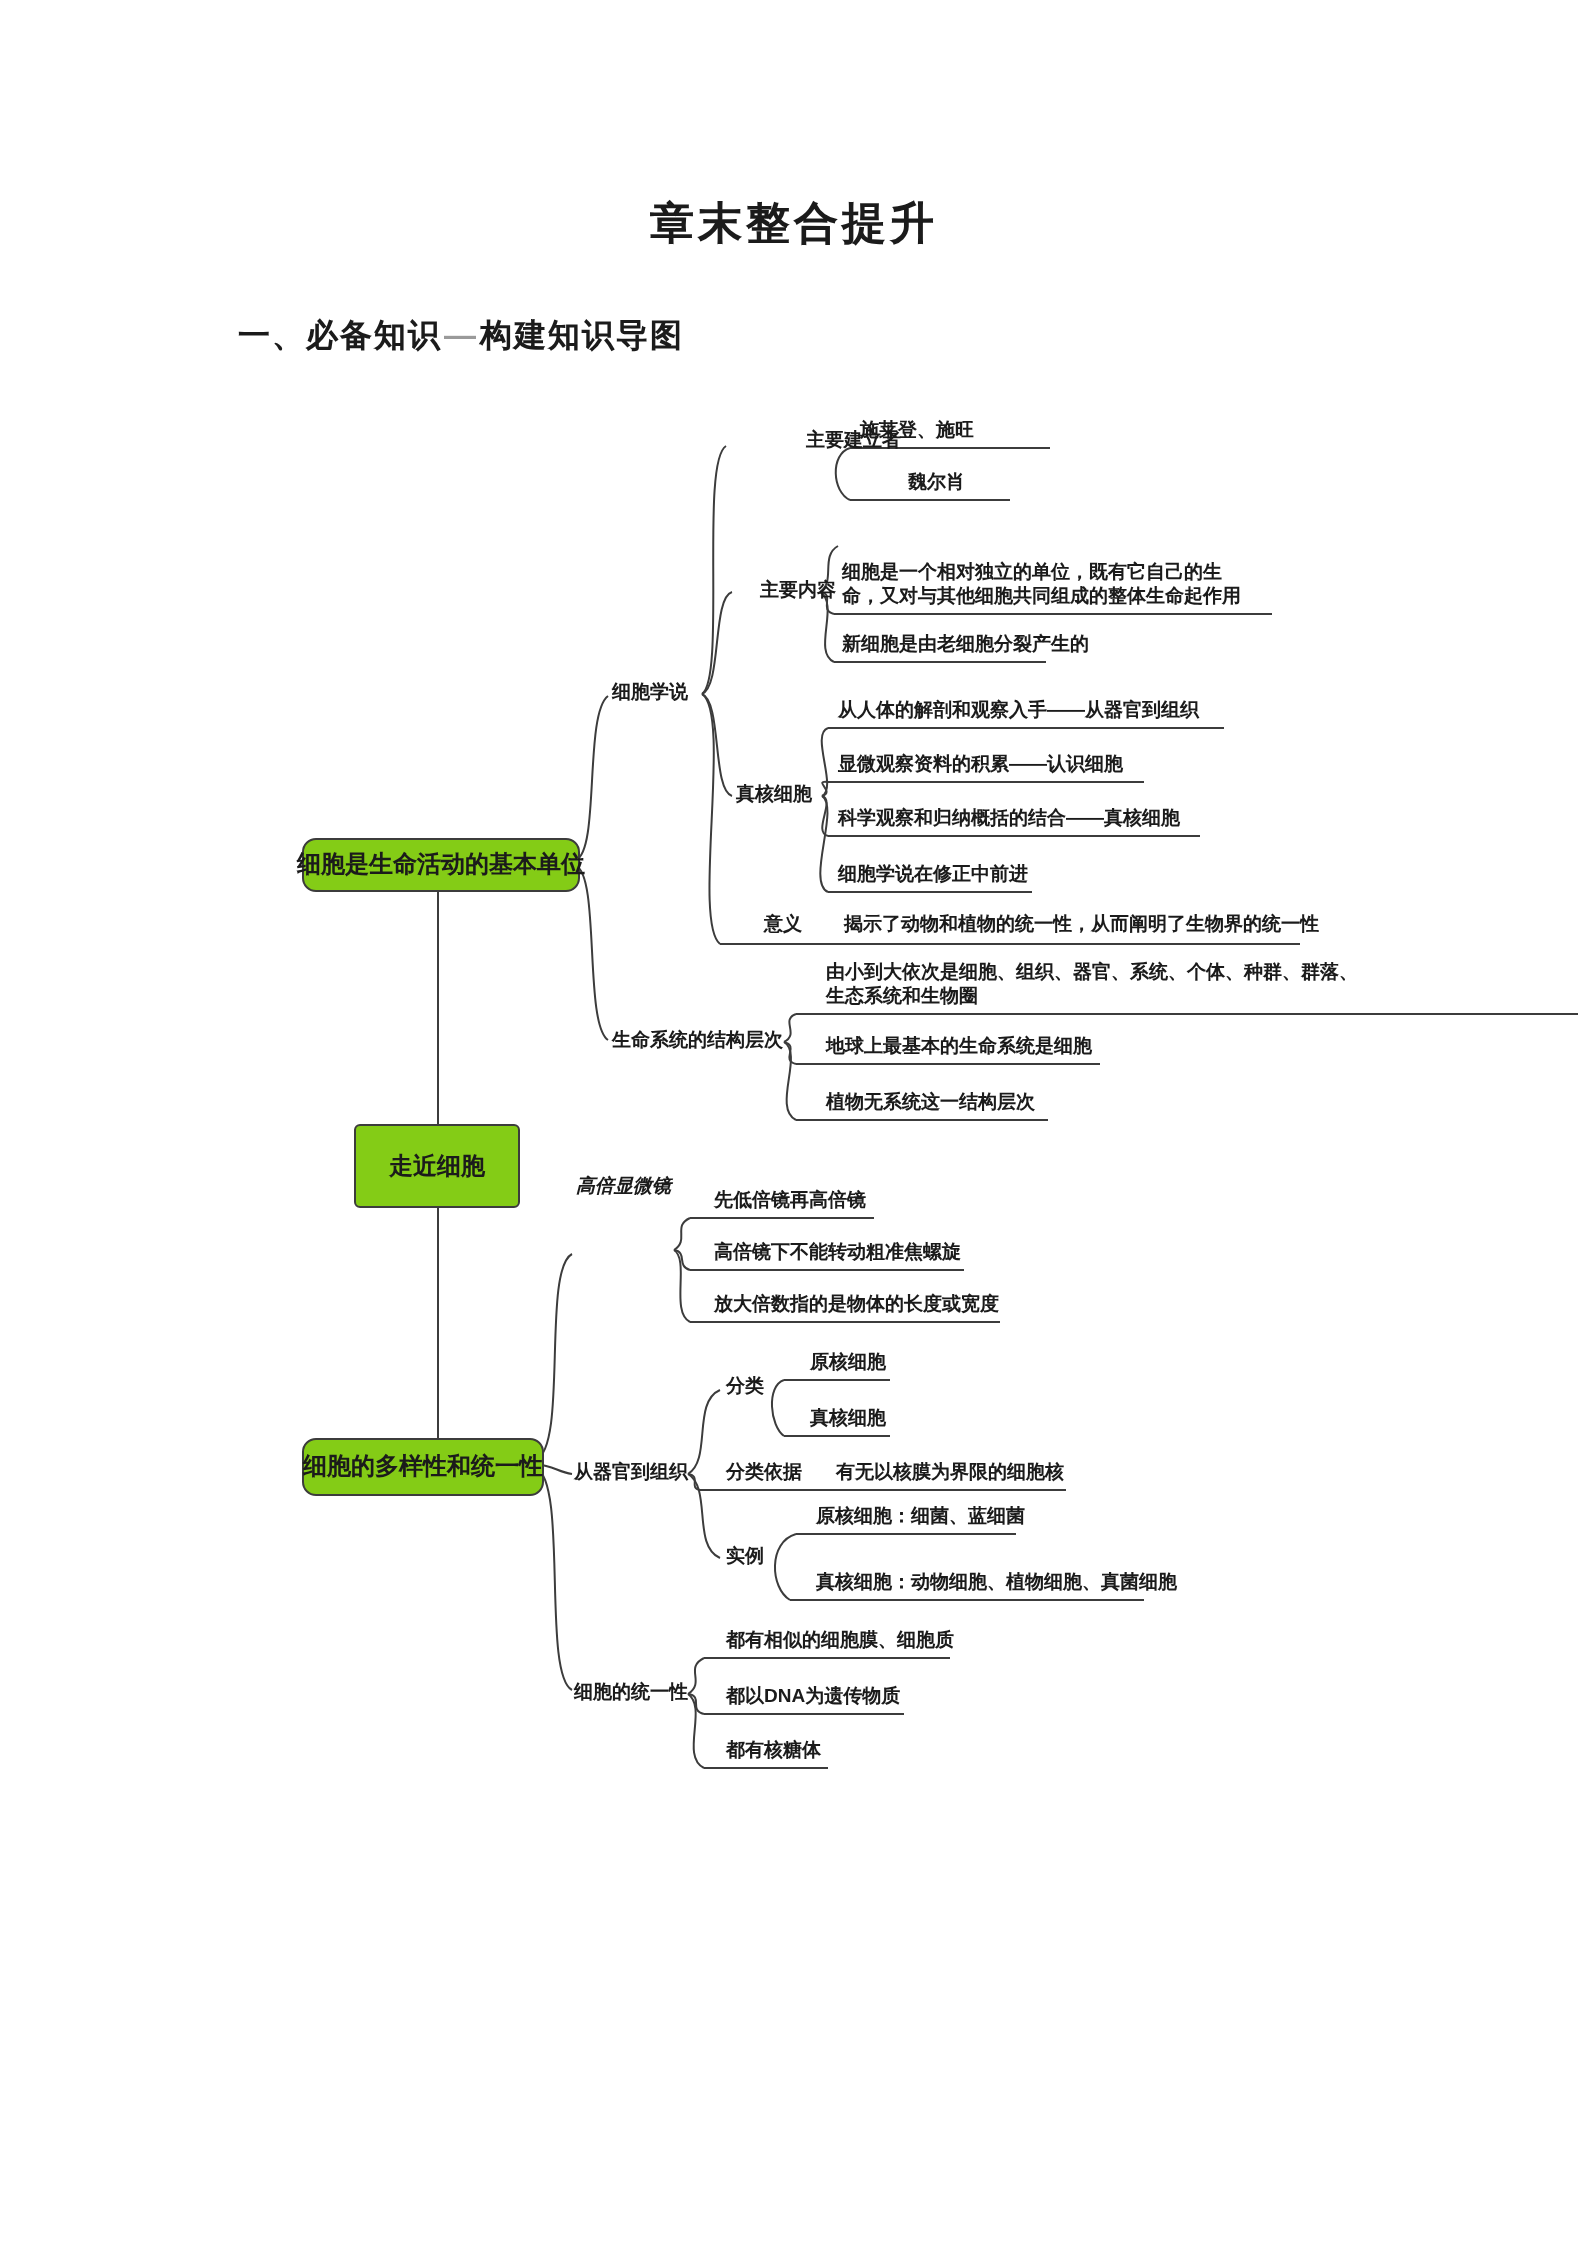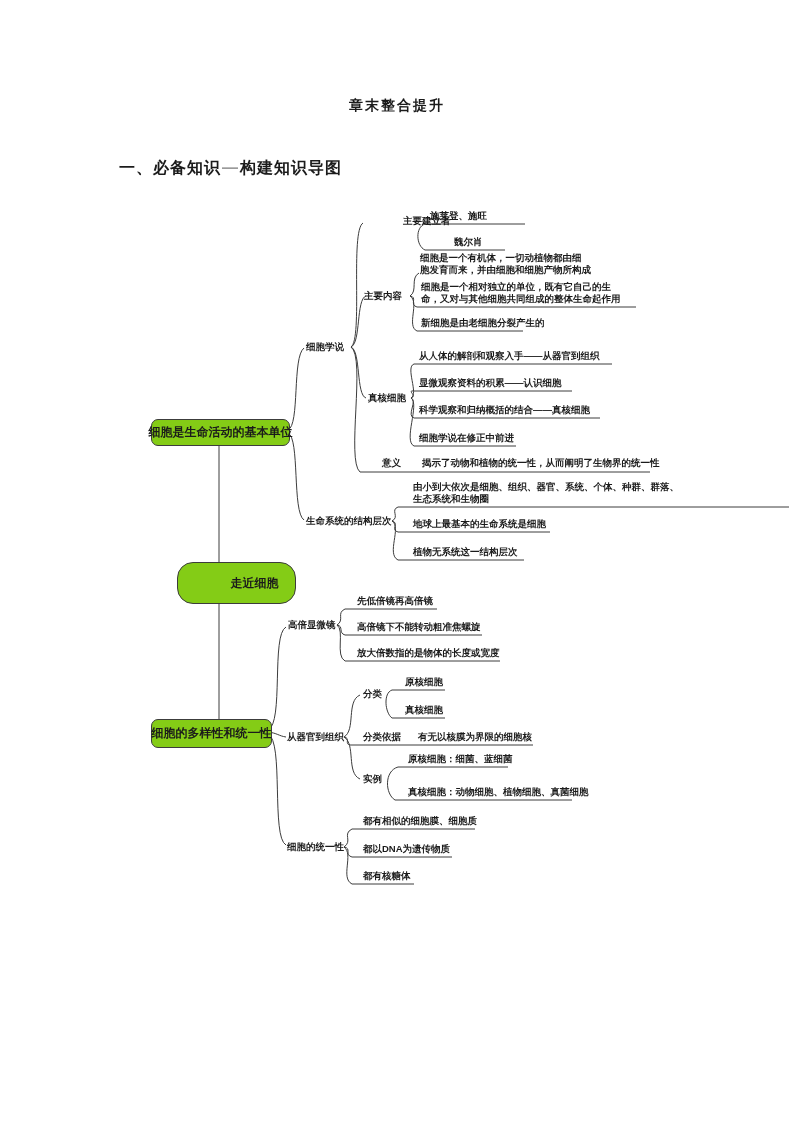--- a/index.html
+++ b/index.html
@@ -1,29 +1,29 @@
 <!DOCTYPE html>
 <html lang="zh"><head>
 <meta charset="utf-8">
 <style>
   html,body{margin:0;padding:0;background:#ffffff;}
   body{width:794px;height:1123px;position:relative;overflow:hidden;
        font-family:"Liberation Sans","DejaVu Sans",sans-serif;color:#1b1b1b;}
   .page-title{position:absolute;left:0;right:0;top:97px;text-align:center;
        font-family:"Liberation Serif","DejaVu Serif",serif;
-       font-size:14px;font-weight:700;letter-spacing:2px;}
+       font-size:22px;font-weight:700;letter-spacing:2px;}
   .section-heading{position:absolute;left:119px;top:158px;
        font-size:16px;font-weight:700;letter-spacing:1px;}
   .section-heading .dash{color:#9a9a9a;font-weight:700;padding:0 1px;}
   #mindmap{position:absolute;inset:0;}
   #wires{position:absolute;left:0;top:0;pointer-events:none;}
   .nbox{position:absolute;border:1px solid #3c3c3c;border-radius:7px;
        display:flex;align-items:center;justify-content:center;
        font-size:12px;font-weight:700;white-space:nowrap;background:#84cc16;}
-  .nbox.big-radius{border-radius:16px;padding-left:36px;}
+  .nbox.big-radius{border-radius:3px;}
   .lbl,.leaf{position:absolute;font-size:9.5px;font-weight:700;
        line-height:12px;white-space:nowrap;}
   .leaf2 div{white-space:nowrap;}
 </style>
 </head>
 <body>
 
 <div class="page-title">章末整合提升</div>
 
 <div class="section-heading">
@@ -111,25 +111,21 @@
   <div class="nbox" style="left:151px;top:419px;width:137px;height:25px;">细胞是生命活动的基本单位</div>
   <div class="nbox big-radius" style="left:177px;top:562px;width:81px;height:40px;">走近细胞</div>
   <div class="nbox" style="left:151px;top:719px;width:119px;height:27px;">细胞的多样性和统一性</div>
 
   <div class="lbl" style="left:306px;top:341px;">细胞学说</div>
 
   <div class="lbl" style="left:364px;top:215px;margin-left:39px;">主要建立者</div>
   <div class="leaf" style="left:430px;top:210px;">施莱登、施旺</div>
   <div class="leaf" style="left:430px;top:236px;margin-left:24px;">魏尔肖</div>
 
-  <div class="lbl" style="left:364px;top:290px;">主要内容</div>
-  <div class="leaf leaf2" style="left:420px;top:252px;">
-    <div>细胞是一个有机体，一切动植物都由细</div>
-    <div>胞发育而来，并由细胞和细胞产物所构成</div>
-  </div>
+  <div class="lbl" style="left:380px;top:290px;">主要内容</div>
   <div class="leaf leaf2" style="left:421px;top:281px;">
     <div>细胞是一个相对独立的单位，既有它自己的生</div>
     <div>命，又对与其他细胞共同组成的整体生命起作用</div>
   </div>
   <div class="leaf" style="left:421px;top:317px;">新细胞是由老细胞分裂产生的</div>
 
   <div class="lbl" style="left:368px;top:392px;">真核细胞</div>
   <div class="leaf" style="left:419px;top:350px;">从人体的解剖和观察入手——从器官到组织</div>
   <div class="leaf" style="left:419px;top:377px;">显微观察资料的积累——认识细胞</div>
   <div class="leaf" style="left:419px;top:404px;">科学观察和归纳概括的结合——真核细胞</div>
@@ -139,21 +135,21 @@
   <div class="leaf" style="left:422px;top:457px;">揭示了动物和植物的统一性，从而阐明了生物界的统一性</div>
 
   <div class="lbl" style="left:306px;top:515px;">生命系统的结构层次</div>
   <div class="leaf leaf2" style="left:413px;top:481px;">
     <div>由小到大依次是细胞、组织、器官、系统、个体、种群、群落、</div>
     <div>生态系统和生物圈</div>
   </div>
   <div class="leaf" style="left:413px;top:518px;">地球上最基本的生命系统是细胞</div>
   <div class="leaf" style="left:413px;top:546px;">植物无系统这一结构层次</div>
 
-  <div class="lbl" style="left:288px;top:619px;">高倍显微镜</div>
+  <div class="lbl" style="left:288px;top:588px;font-style:italic;">高倍显微镜</div>
   <div class="leaf" style="left:357px;top:595px;">先低倍镜再高倍镜</div>
   <div class="leaf" style="left:357px;top:621px;">高倍镜下不能转动粗准焦螺旋</div>
   <div class="leaf" style="left:357px;top:647px;">放大倍数指的是物体的长度或宽度</div>
 
   <div class="lbl" style="left:287px;top:731px;">从器官到组织</div>
 
   <div class="lbl" style="left:363px;top:688px;">分类</div>
   <div class="leaf" style="left:405px;top:676px;">原核细胞</div>
   <div class="leaf" style="left:405px;top:704px;">真核细胞</div>
 

